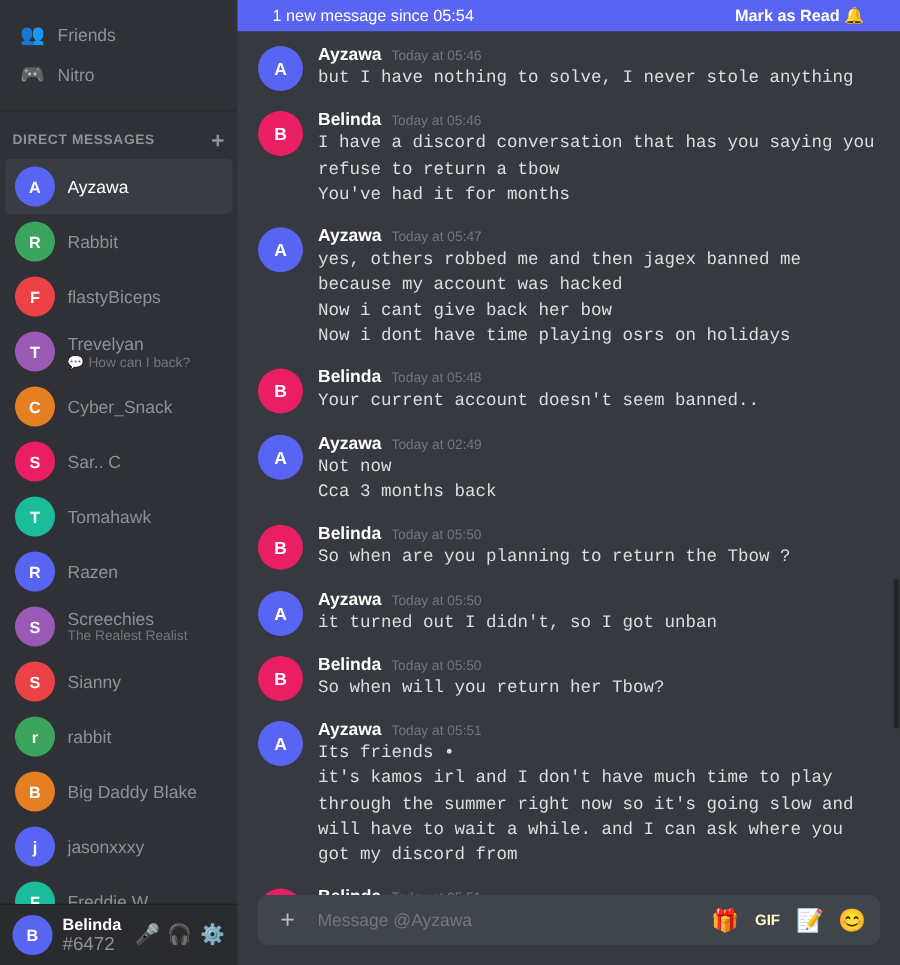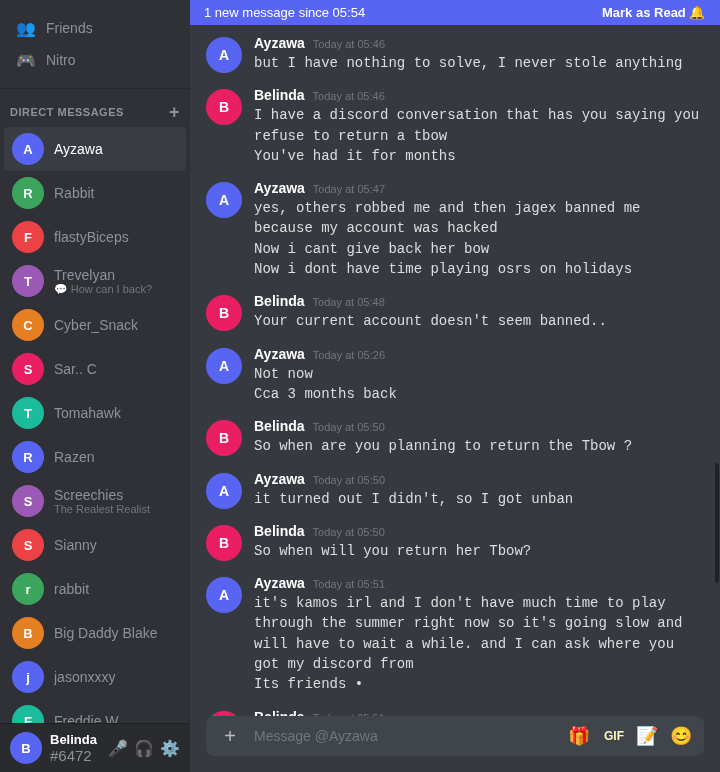--- a/index.html
+++ b/index.html
@@ -137,21 +137,21 @@
       background: #36393f;
       height: 772px;
       position: relative;
     }
 
     
     .notification-bar {
       background: #5865f2;
       color: #fff;
       font-size: 13px;
-      padding: 5px 14px;
+      padding: 5px 28px;
       display: flex;
       align-items: center;
       justify-content: space-between;
       flex-shrink: 0;
     }
     .mark-read-btn {
       cursor: pointer;
       color: #fff;
       font-weight: 600;
       font-size: 13px;
@@ -494,21 +494,21 @@
           </div>
         </div>
       </div>
       <div class="msg-group">
         <div class="msg-avatar av-blue">
           <span>A</span>
         </div>
         <div class="msg-content">
           <div class="msg-header">
             <span class="msg-author ayzawa">Ayzawa</span>
-            <span class="msg-time">Today at 05:26</span>
+            <span class="msg-time">Today at 02:49</span>
           </div>
           <div class="msg-text">
             <p>Not now</p>
             <p>Cca 3 months back</p>
           </div>
         </div>
       </div>
       <div class="msg-group">
         <div class="msg-avatar av-pink">
           <span>B</span>
@@ -554,22 +554,22 @@
       <div class="msg-group">
         <div class="msg-avatar av-blue">
           <span>A</span>
         </div>
         <div class="msg-content">
           <div class="msg-header">
             <span class="msg-author ayzawa">Ayzawa</span>
             <span class="msg-time">Today at 05:51</span>
           </div>
           <div class="msg-text">
+            <p>Its friends •</p>
             <p>it's kamos irl and I don't have much time to play through the summer right now so it's going slow and will have to wait a while. and I can ask where you got my discord from</p>
-            <p>Its friends •</p>
           </div>
         </div>
       </div>
       <div class="msg-group">
         <div class="msg-avatar av-pink">
           <span>B</span>
         </div>
         <div class="msg-content">
           <div class="msg-header">
             <span class="msg-author belinda">Belinda</span>

